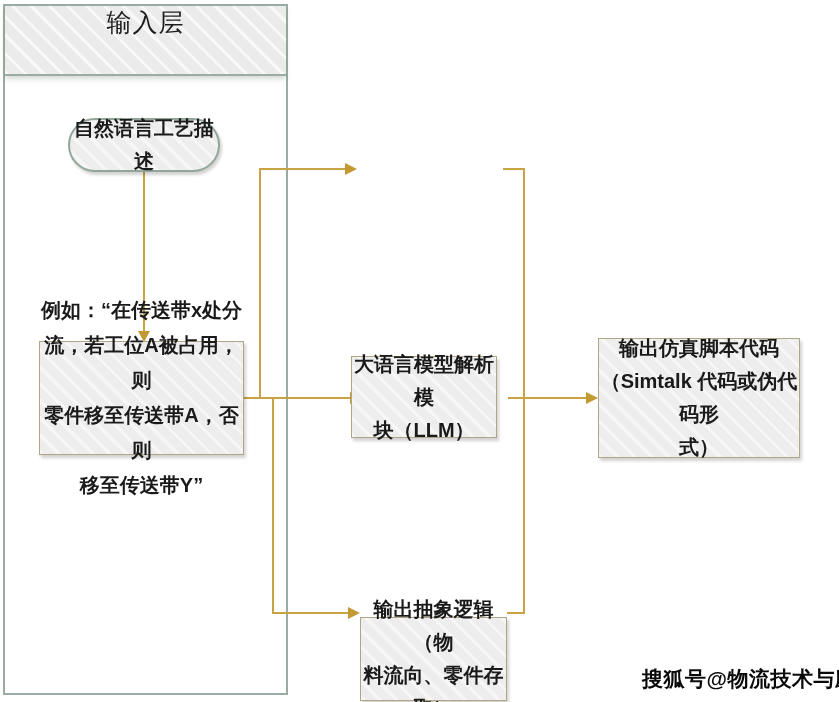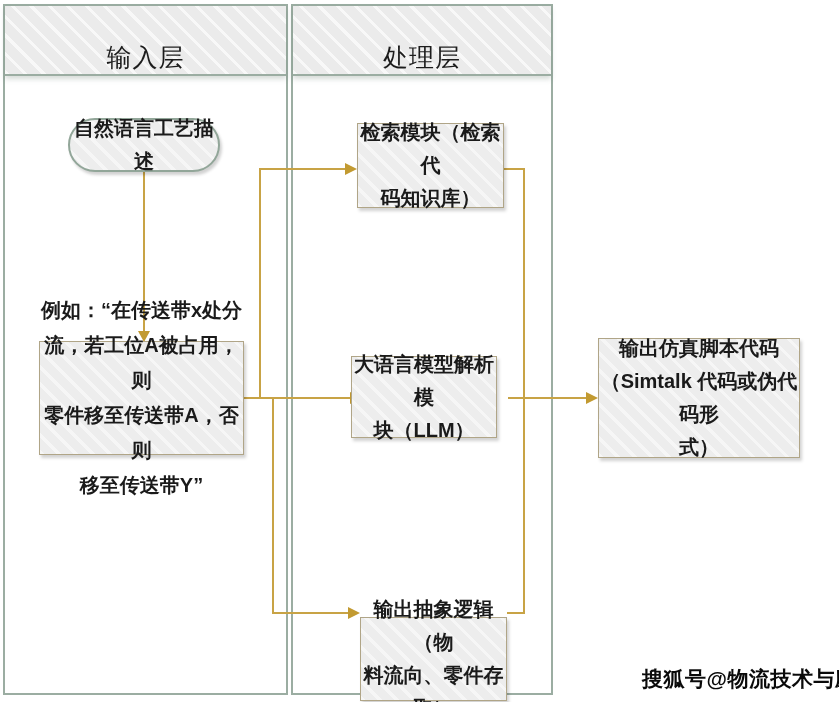--- a/index.html
+++ b/index.html
@@ -12,21 +12,21 @@
   }
   
   .lane{
     position:absolute;top:4px;height:691px;
     border:2px solid #9BADA2;
     box-sizing:border-box;
     background:#ffffff;
   }
   .lane-header{
     height:68px;
-    display:flex;align-items:flex-end;justify-content:center;
+    display:flex;align-items:flex-start;justify-content:center;
     background:
       repeating-linear-gradient(45deg,
         rgba(255,255,255,0.65) 0px, rgba(255,255,255,0.65) 3px,
         rgba(0,0,0,0) 3px, rgba(0,0,0,0) 13px),
       #EBEBEB;
     border-bottom:2px solid #9BADA2;
     box-shadow:0 3px 5px rgba(90,110,100,0.25);
     font-size:25px;color:#1c1c1c;letter-spacing:1px;
   }
   #lane-input  {left:3px;  width:285px;}
@@ -94,25 +94,20 @@
 </head>
 <body>
 
 <div id="stage">
 
   <div class="lane" id="lane-input">
     <div class="lane-header">
       <span>输入层</span>
     </div>
   </div>
-  <div class="lane" id="lane-process">
-    <div class="lane-header">
-      <span>处理层</span>
-    </div>
-  </div>
 
   <div class="edge" id="e1v"></div>
   <div class="arrow arrow-down" id="e1a"></div>
 
   <div class="edge" id="e2h"></div>
   <div class="arrow arrow-right" id="e2a"></div>
 
   <div class="edge" id="e3v"></div>
   <div class="edge" id="e3h"></div>
   <div class="arrow arrow-right" id="e3a"></div>
@@ -134,24 +129,20 @@
     <span class="node-label">自然语言工艺描述</span>
   </div>
 
   <div class="node rect" id="node-example">
     <span class="node-label">例如：“在传送带x处分
 流，若工位A被占用，则
 零件移至传送带A，否则
 移至传送带Y”</span>
   </div>
 
-  <div class="node rect" id="node-retrieval">
-    <span class="node-label">检索模块（检索代
-码知识库）</span>
-  </div>
 
   <div class="node rect" id="node-llm">
     <span class="node-label">大语言模型解析模
 块（LLM）</span>
   </div>
 
   <div class="node rect" id="node-abstract">
     <span class="node-label">输出抽象逻辑（物
 料流向、零件存
 取）</span>

